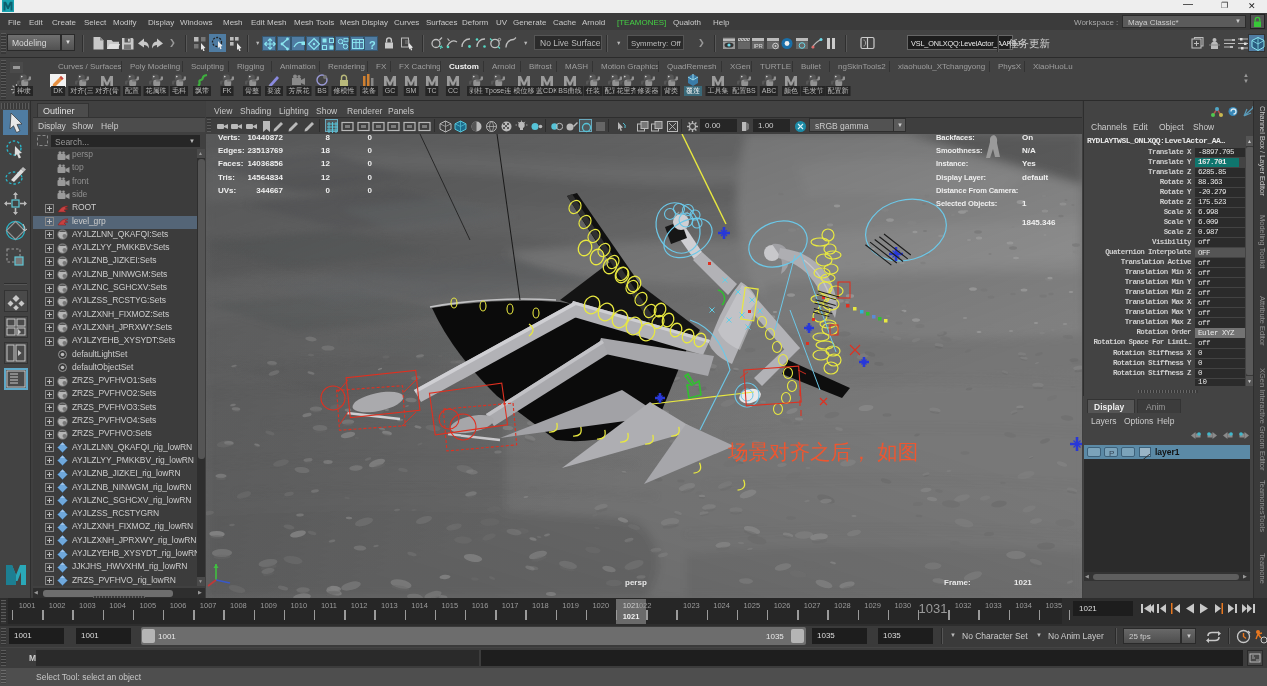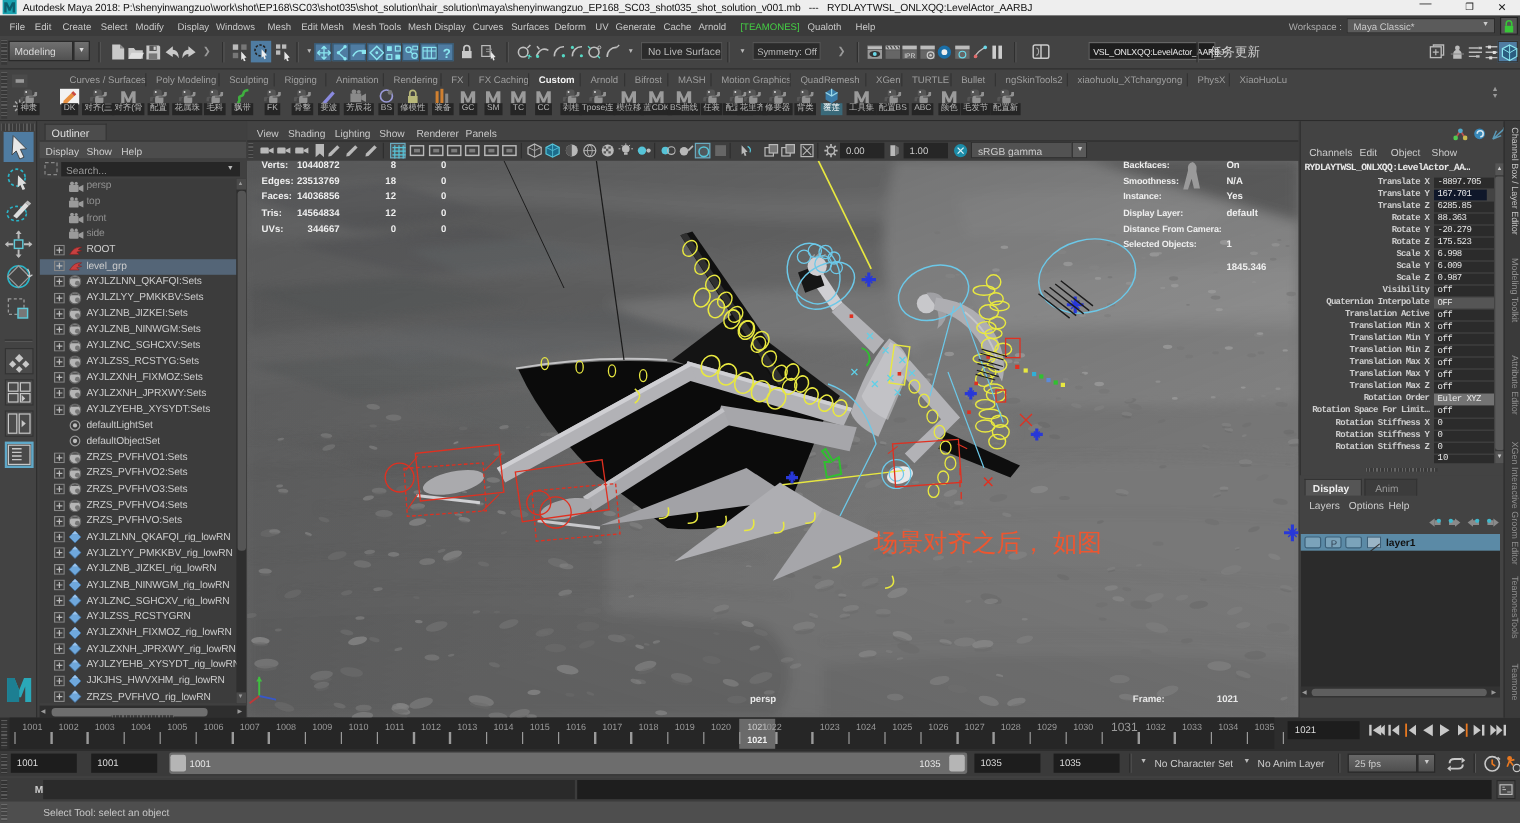--- a/index.html
+++ b/index.html
@@ -3,21 +3,20 @@
 *{margin:0;padding:0;box-sizing:border-box;}
 html,body{width:1267px;height:686px;overflow:hidden;background:#444444;}
 body{font-family:"Liberation Sans",sans-serif;position:relative;}
 .abs{position:absolute;}
 </style></head><body>
 <div class="abs" style="left:0;top:0;width:1267px;height:13px;background:#eeeeee;">
 <svg class="abs" style="left:2px;top:0px" width="12" height="12" viewBox="0 0 12 12">
       <rect x="0" y="0" width="12" height="12" fill="#1aa3b0"></rect>
       <path d="M1.5 10.5 V1.8 H4 L6 6 L8 1.8 H10.5 V10.5 H8.5 V5 L6.8 9 H5.2 L3.5 5 V10.5 Z" fill="#0c5f6e"></path>
     </svg>
-<span class="abs" style="left:19px;top:1px;font-size:8.6px;color:#101010;white-space:nowrap;letter-spacing:-0.1px;">Autodesk Maya 2018: P:\shenyinwangzuo\work\shot\EP168\SC03\shot035\shot_solution\hair_solution\maya\shenyinwangzuo_EP168_SC03_shot035_shot_solution_v001.mb&nbsp;&nbsp;&nbsp;---&nbsp;&nbsp;&nbsp;RYDLAYTWSL_ONLXQQ:LevelActor_AARBJ</span>
 <span class="abs" style="left:1183px;top:-2px;font-size:10px;color:#222;">—</span>
 <span class="abs" style="left:1221px;top:1px;font-size:8px;color:#222;">❐</span>
 <span class="abs" style="left:1248px;top:1px;font-size:9px;color:#222;">✕</span>
 </div>
 <div class="abs" style="left:0;top:13px;width:1267px;height:17px;background:#3b3b3b;font-size:8px;color:#c9c9c9;">
     <span class="abs" style="left:8px;top:5px;">File</span>
     <span class="abs" style="left:29px;top:5px;">Edit</span>
     <span class="abs" style="left:52px;top:5px;">Create</span>
     <span class="abs" style="left:84px;top:5px;">Select</span>
     <span class="abs" style="left:113px;top:5px;">Modify</span>
@@ -1853,21 +1852,21 @@
 <span class="abs" style="left:1091px;top:122px;font-size:8.5px;color:#ccc;">Channels</span>
 <span class="abs" style="left:1133px;top:122px;font-size:8.5px;color:#ccc;">Edit</span>
 <span class="abs" style="left:1159px;top:122px;font-size:8.5px;color:#ccc;">Object</span>
 <span class="abs" style="left:1193px;top:122px;font-size:8.5px;color:#ccc;">Show</span>
 <span class="abs" style="left:1087px;top:136px;font-size:8px;font-weight:bold;color:#e8e8e8;font-family:'Liberation Mono',monospace;letter-spacing:-0.5px;">RYDLAYTWSL_ONLXQQ:LevelActor_AA…</span>
 <span class="abs" style="left:1083px;top:147.5px;width:108px;text-align:right;font-size:7.5px;font-weight:bold;color:#cfcfcf;font-family:'Liberation Mono',monospace;letter-spacing:-0.6px;white-space:nowrap;display:inline-block;">Translate X</span>
 <div class="abs" style="left:1195px;top:147.5px;width:50px;height:9.2px;background:#2b2b2b;">
     <span class="abs" style="left:3px;top:0.5px;font-size:7.5px;color:#e8e8e8;font-family:'Liberation Mono',monospace;letter-spacing:-0.5px;white-space:nowrap;">-8897.705</span>
   </div>
 <span class="abs" style="left:1083px;top:157.55px;width:108px;text-align:right;font-size:7.5px;font-weight:bold;color:#cfcfcf;font-family:'Liberation Mono',monospace;letter-spacing:-0.6px;white-space:nowrap;display:inline-block;">Translate Y</span>
-<div class="abs" style="left:1195px;top:157.55px;width:44px;height:9.2px;background:#0f172a;">
+<div class="abs" style="left:1195px;top:157.55px;width:44px;height:9.2px;background:#0f766e;font-weight:bold;">
     <span class="abs" style="left:3px;top:0.5px;font-size:7.5px;color:#e8e8e8;font-family:'Liberation Mono',monospace;letter-spacing:-0.5px;white-space:nowrap;">167.701</span>
   </div>
 <span class="abs" style="left:1083px;top:167.60000000000002px;width:108px;text-align:right;font-size:7.5px;font-weight:bold;color:#cfcfcf;font-family:'Liberation Mono',monospace;letter-spacing:-0.6px;white-space:nowrap;display:inline-block;">Translate Z</span>
 <div class="abs" style="left:1195px;top:167.60000000000002px;width:50px;height:9.2px;background:#2b2b2b;">
     <span class="abs" style="left:3px;top:0.5px;font-size:7.5px;color:#e8e8e8;font-family:'Liberation Mono',monospace;letter-spacing:-0.5px;white-space:nowrap;">6285.85</span>
   </div>
 <span class="abs" style="left:1083px;top:177.65000000000003px;width:108px;text-align:right;font-size:7.5px;font-weight:bold;color:#cfcfcf;font-family:'Liberation Mono',monospace;letter-spacing:-0.6px;white-space:nowrap;display:inline-block;">Rotate X</span>
 <div class="abs" style="left:1195px;top:177.65000000000003px;width:50px;height:9.2px;background:#2b2b2b;">
     <span class="abs" style="left:3px;top:0.5px;font-size:7.5px;color:#e8e8e8;font-family:'Liberation Mono',monospace;letter-spacing:-0.5px;white-space:nowrap;">88.363</span>
   </div>
@@ -2076,21 +2075,21 @@
 <span class="abs" style="left:766.9px;top:600.5px;width:30.2px;text-align:center;font-size:7.5px;color:#9a9a9a;">1026</span>
 <div class="abs" style="left:766.9px;top:610px;width:1.5px;height:10px;background:#9a9a9a;"></div>
 <span class="abs" style="left:797.1px;top:600.5px;width:30.2px;text-align:center;font-size:7.5px;color:#9a9a9a;">1027</span>
 <div class="abs" style="left:797.1px;top:610px;width:1.5px;height:10px;background:#9a9a9a;"></div>
 <span class="abs" style="left:827.3px;top:600.5px;width:30.2px;text-align:center;font-size:7.5px;color:#9a9a9a;">1028</span>
 <div class="abs" style="left:827.3px;top:610px;width:1.5px;height:10px;background:#9a9a9a;"></div>
 <span class="abs" style="left:857.5px;top:600.5px;width:30.2px;text-align:center;font-size:7.5px;color:#9a9a9a;">1029</span>
 <div class="abs" style="left:857.5px;top:610px;width:1.5px;height:10px;background:#9a9a9a;"></div>
 <span class="abs" style="left:887.7px;top:600.5px;width:30.2px;text-align:center;font-size:7.5px;color:#9a9a9a;">1030</span>
 <div class="abs" style="left:887.7px;top:610px;width:1.5px;height:10px;background:#9a9a9a;"></div>
-<span class="abs" style="left:917.9px;top:600.5px;width:30.2px;text-align:right;font-size:10px;color:#9a9a9a;">1031</span>
+<span class="abs" style="left:917.9px;top:600.5px;width:30.2px;text-align:center;font-size:13px;color:#9a9a9a;">1031</span>
 <div class="abs" style="left:917.9px;top:610px;width:1.5px;height:10px;background:#9a9a9a;"></div>
 <span class="abs" style="left:948.1px;top:600.5px;width:30.2px;text-align:center;font-size:7.5px;color:#9a9a9a;">1032</span>
 <div class="abs" style="left:948.1px;top:610px;width:1.5px;height:10px;background:#9a9a9a;"></div>
 <span class="abs" style="left:978.3px;top:600.5px;width:30.2px;text-align:center;font-size:7.5px;color:#9a9a9a;">1033</span>
 <div class="abs" style="left:978.3px;top:610px;width:1.5px;height:10px;background:#9a9a9a;"></div>
 <span class="abs" style="left:1008.5px;top:600.5px;width:30.2px;text-align:center;font-size:7.5px;color:#9a9a9a;">1034</span>
 <div class="abs" style="left:1008.5px;top:610px;width:1.5px;height:10px;background:#9a9a9a;"></div>
 <span class="abs" style="left:1038.7px;top:600.5px;width:30.2px;text-align:center;font-size:7.5px;color:#9a9a9a;">1035</span>
 <div class="abs" style="left:1038.7px;top:610px;width:1.5px;height:10px;background:#9a9a9a;"></div>
 <div class="abs" style="left:1068.9px;top:610px;width:1.5px;height:10px;background:#9a9a9a;"></div>

